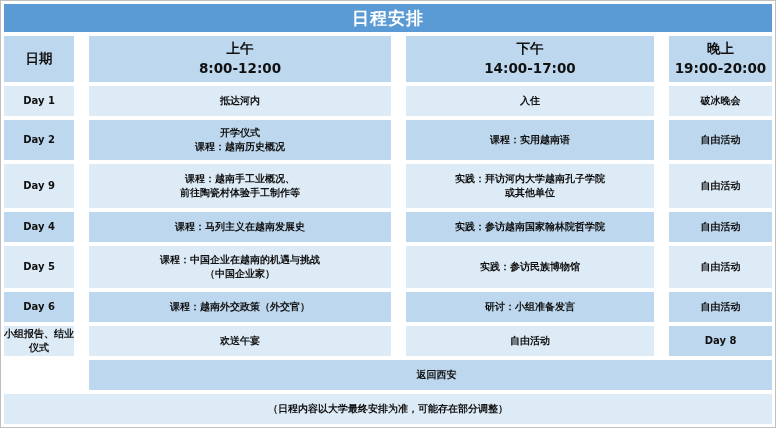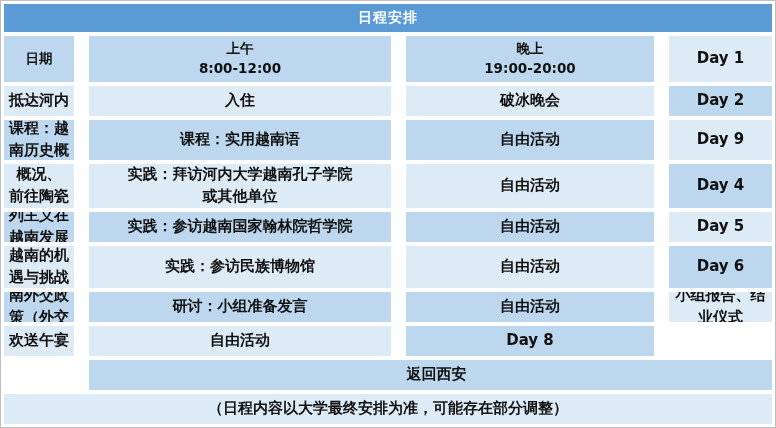--- a/index.html
+++ b/index.html
@@ -15,21 +15,21 @@
     border: 1px solid #bfbfbf;
     background: #ffffff;
     padding: 3px;
     display: flex;
     flex-direction: column;
   }
   .title-bar {
     flex: 0 0 28px;
     background: #5b9bd5;
     color: #ffffff;
-    font-size: 14px;
+    font-size: 17px;
     font-weight: bold;
     display: flex;
     align-items: center;
     justify-content: center;
     letter-spacing: 1px;
     margin-bottom: 4px;
   }
   .grid {
     flex: 1 1 auto;
     display: grid;
@@ -37,21 +37,21 @@
     grid-template-rows: 46px 30px 40px 44px 30px 42px 30px 30px 30px 1fr;
     gap: 4px 15px;
   }
   .cell {
     display: flex;
     flex-direction: column;
     align-items: center;
     justify-content: center;
     text-align: center;
     color: #111111;
-    font-size: 15px;
+    font-size: 10px;
     font-weight: bold;
     line-height: 1.45;
     white-space: pre-line;
     overflow: hidden;
   }
   .dark  { background: #bdd7ee; }
   .light { background: #ddebf7; }
   .th { font-size: 13.5px; }
   .span-rest { grid-column: 2 / 5; padding-left: 12px; }
   .span-all  { grid-column: 1 / 5; }
@@ -65,20 +65,24 @@
   </div>
 
   <div class="grid">
 
     <div class="cell dark th">
       <span>日期</span>
     </div>
     <div class="cell dark th">
       <span>上午</span>
       <span>8:00-12:00</span>
+    </div>
+    <div class="cell dark th">
+      <span>下午</span>
+      <span>14:00-17:00</span>
     </div>
     <div class="cell dark th">
       <span>晚上</span>
       <span>19:00-20:00</span>
     </div>
 
     <div class="cell light">Day 1</div>
     <div class="cell light">抵达河内</div>
     <div class="cell light">入住</div>
     <div class="cell light">破冰晚会</div>

